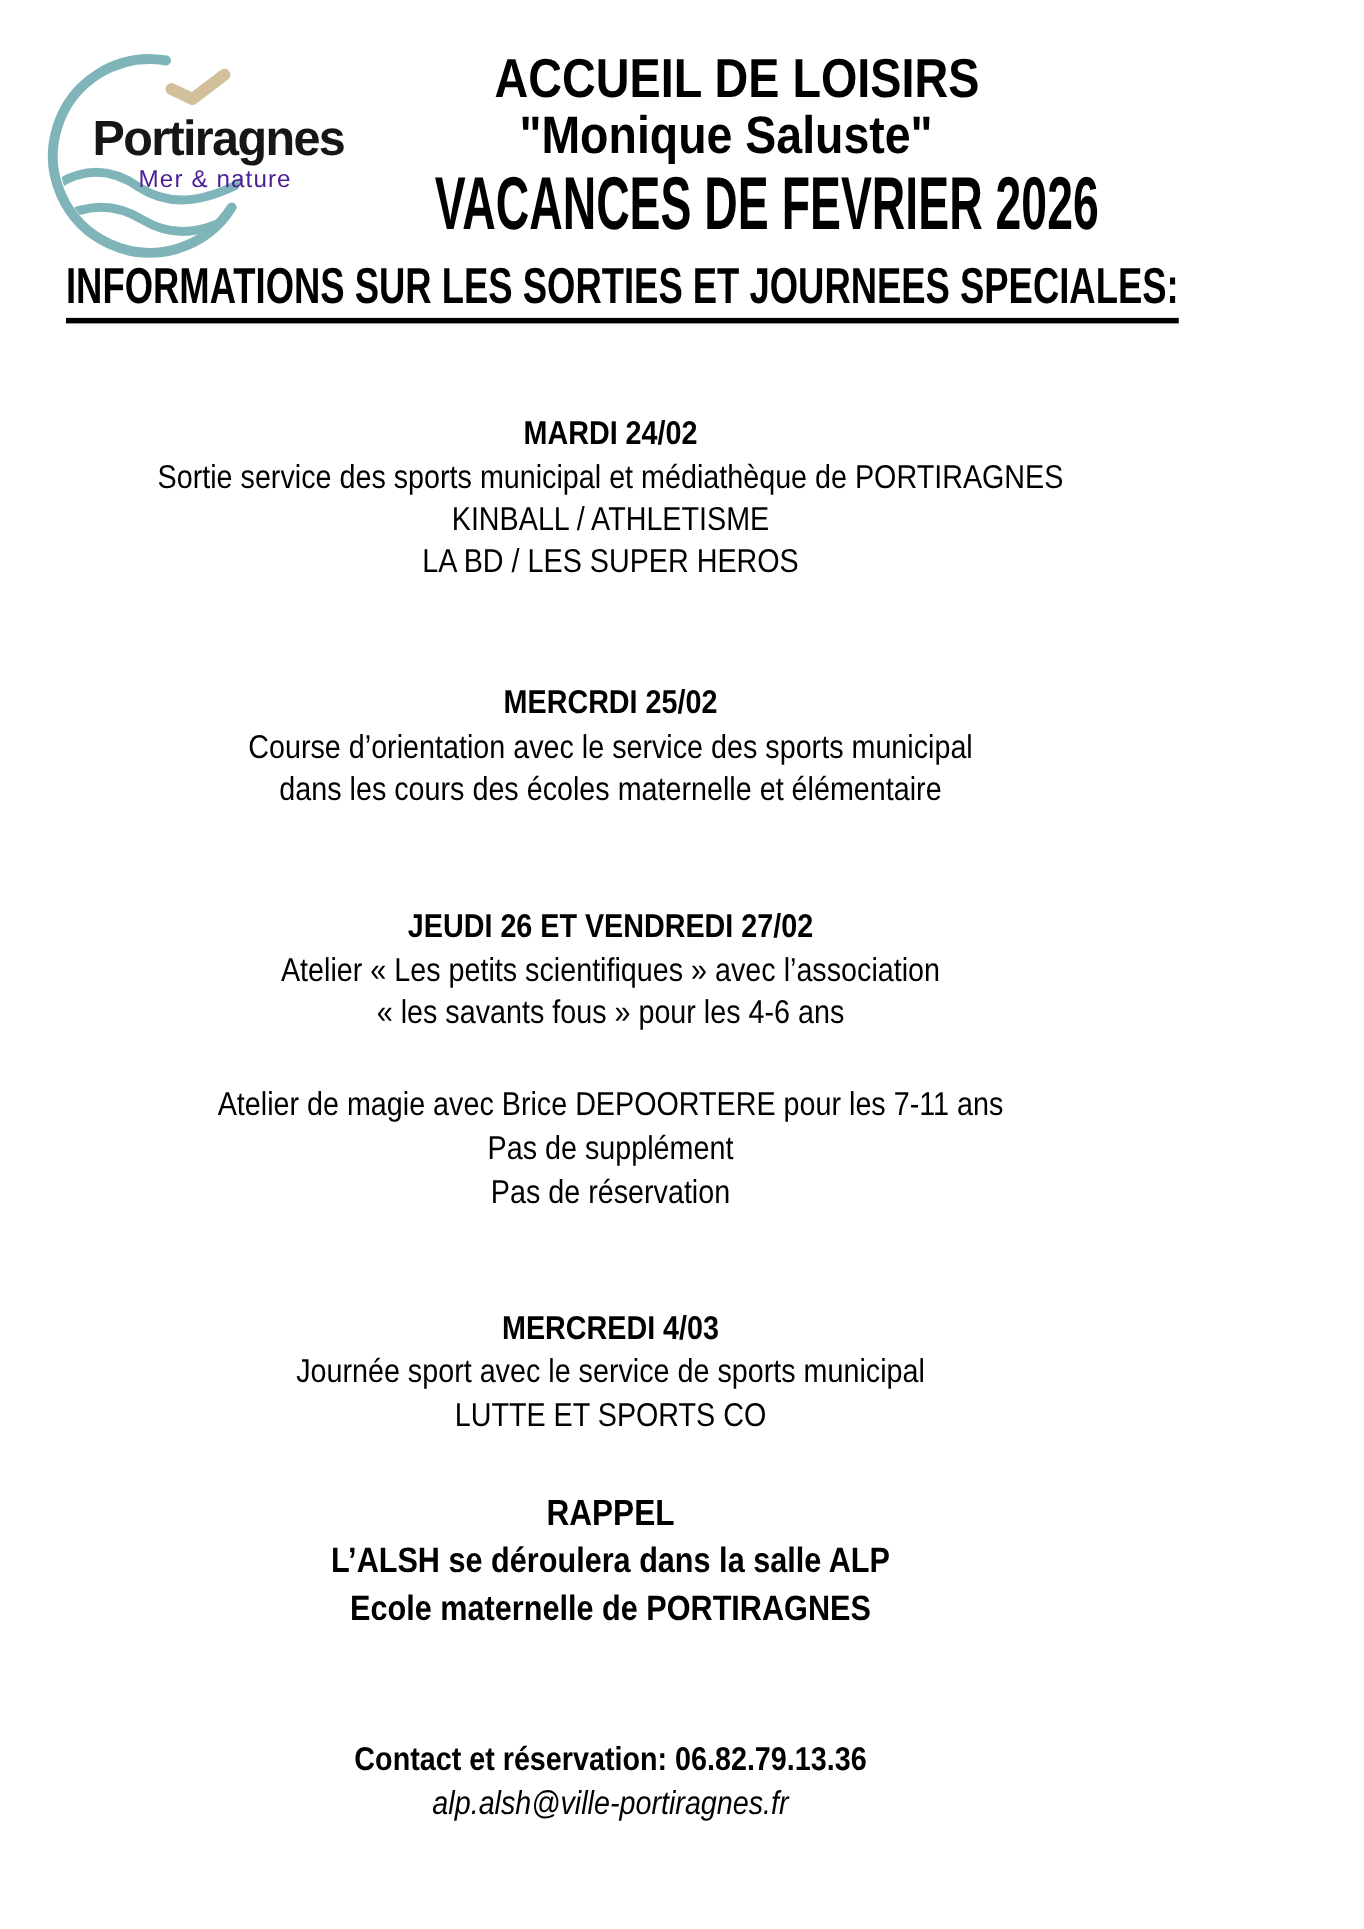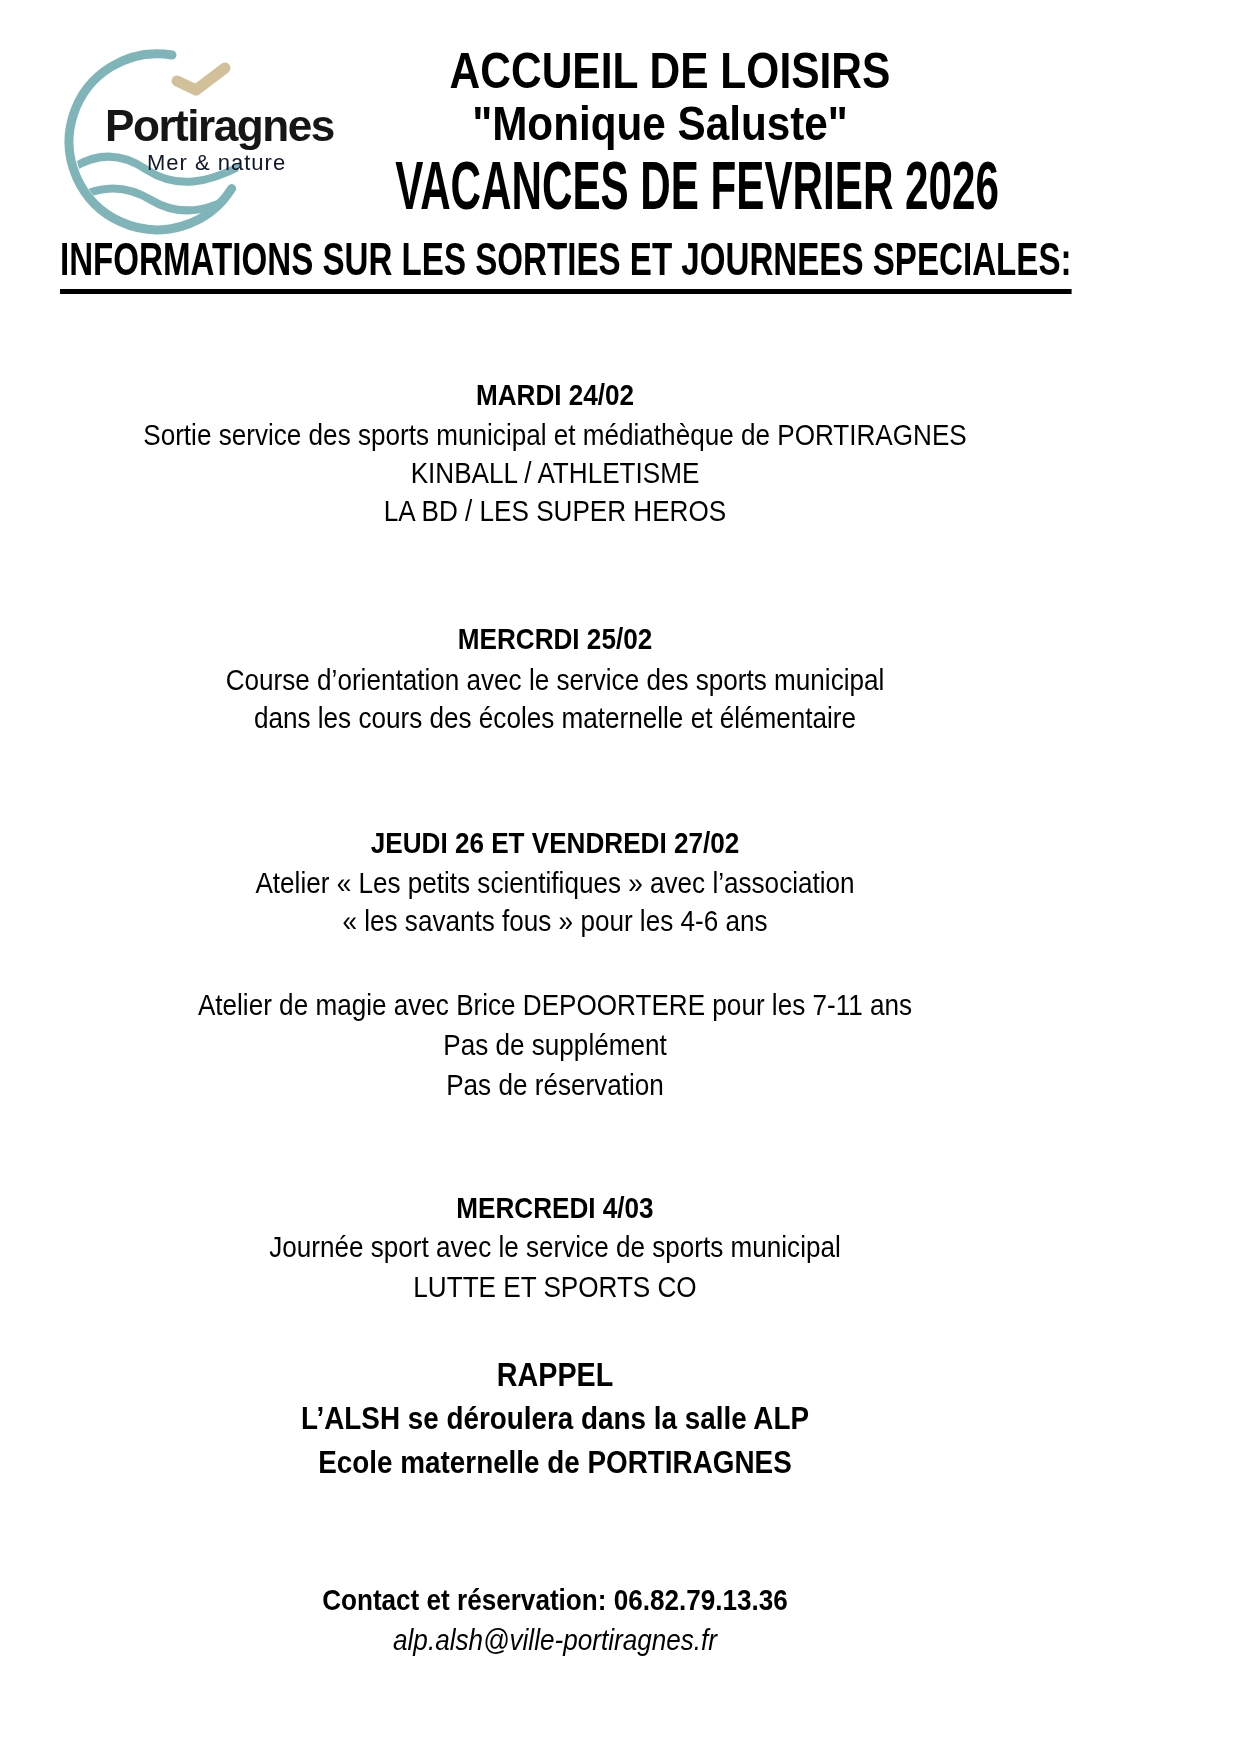--- a/index.html
+++ b/index.html
@@ -5,31 +5,31 @@
   html,body{margin:0;padding:0;background:#ffffff;}
   .page{
     position:relative;
     width:1240px;height:1754px;
     background:#ffffff;
     font-family:"Liberation Sans", sans-serif;
     color:#000000;
     overflow:hidden;
   }
   
-  .logo{position:absolute;left:59px;top:30px;width:340px;height:210px;}
+  .logo{position:absolute;left:38px;top:30px;width:340px;height:210px;}
   .logo svg{position:absolute;left:0;top:0;}
   .logo-name{
     position:absolute;left:46px;top:70px;
     font-size:45px;font-weight:bold;color:#161616;
     letter-spacing:-1.5px;white-space:nowrap;
     transform:scaleX(0.98);transform-origin:0 50%;
   }
   .logo-tagline{
     position:absolute;left:88px;top:120px;
-    font-size:22px;color:#0f172a;letter-spacing:1px;white-space:nowrap;
+    font-size:22px;color:#4c1d95;letter-spacing:1px;white-space:nowrap;
   }
   
   .h-line{position:absolute;left:0;width:1240px;text-align:center;white-space:nowrap;}
   .h1{top:42px;font-size:50px;font-weight:bold;transform:translateX(50px) scaleX(0.85);}
   .h2{top:96px;font-size:48px;font-weight:bold;transform:translateX(40px) scaleX(0.88);}
   .h3{top:146px;font-size:68px;font-weight:bold;transform:translateX(77px) scaleX(0.62);}
   .banner{
     position:absolute;left:60px;top:232px;
     display:inline-block;white-space:nowrap;
     font-size:46px;font-weight:bold;

